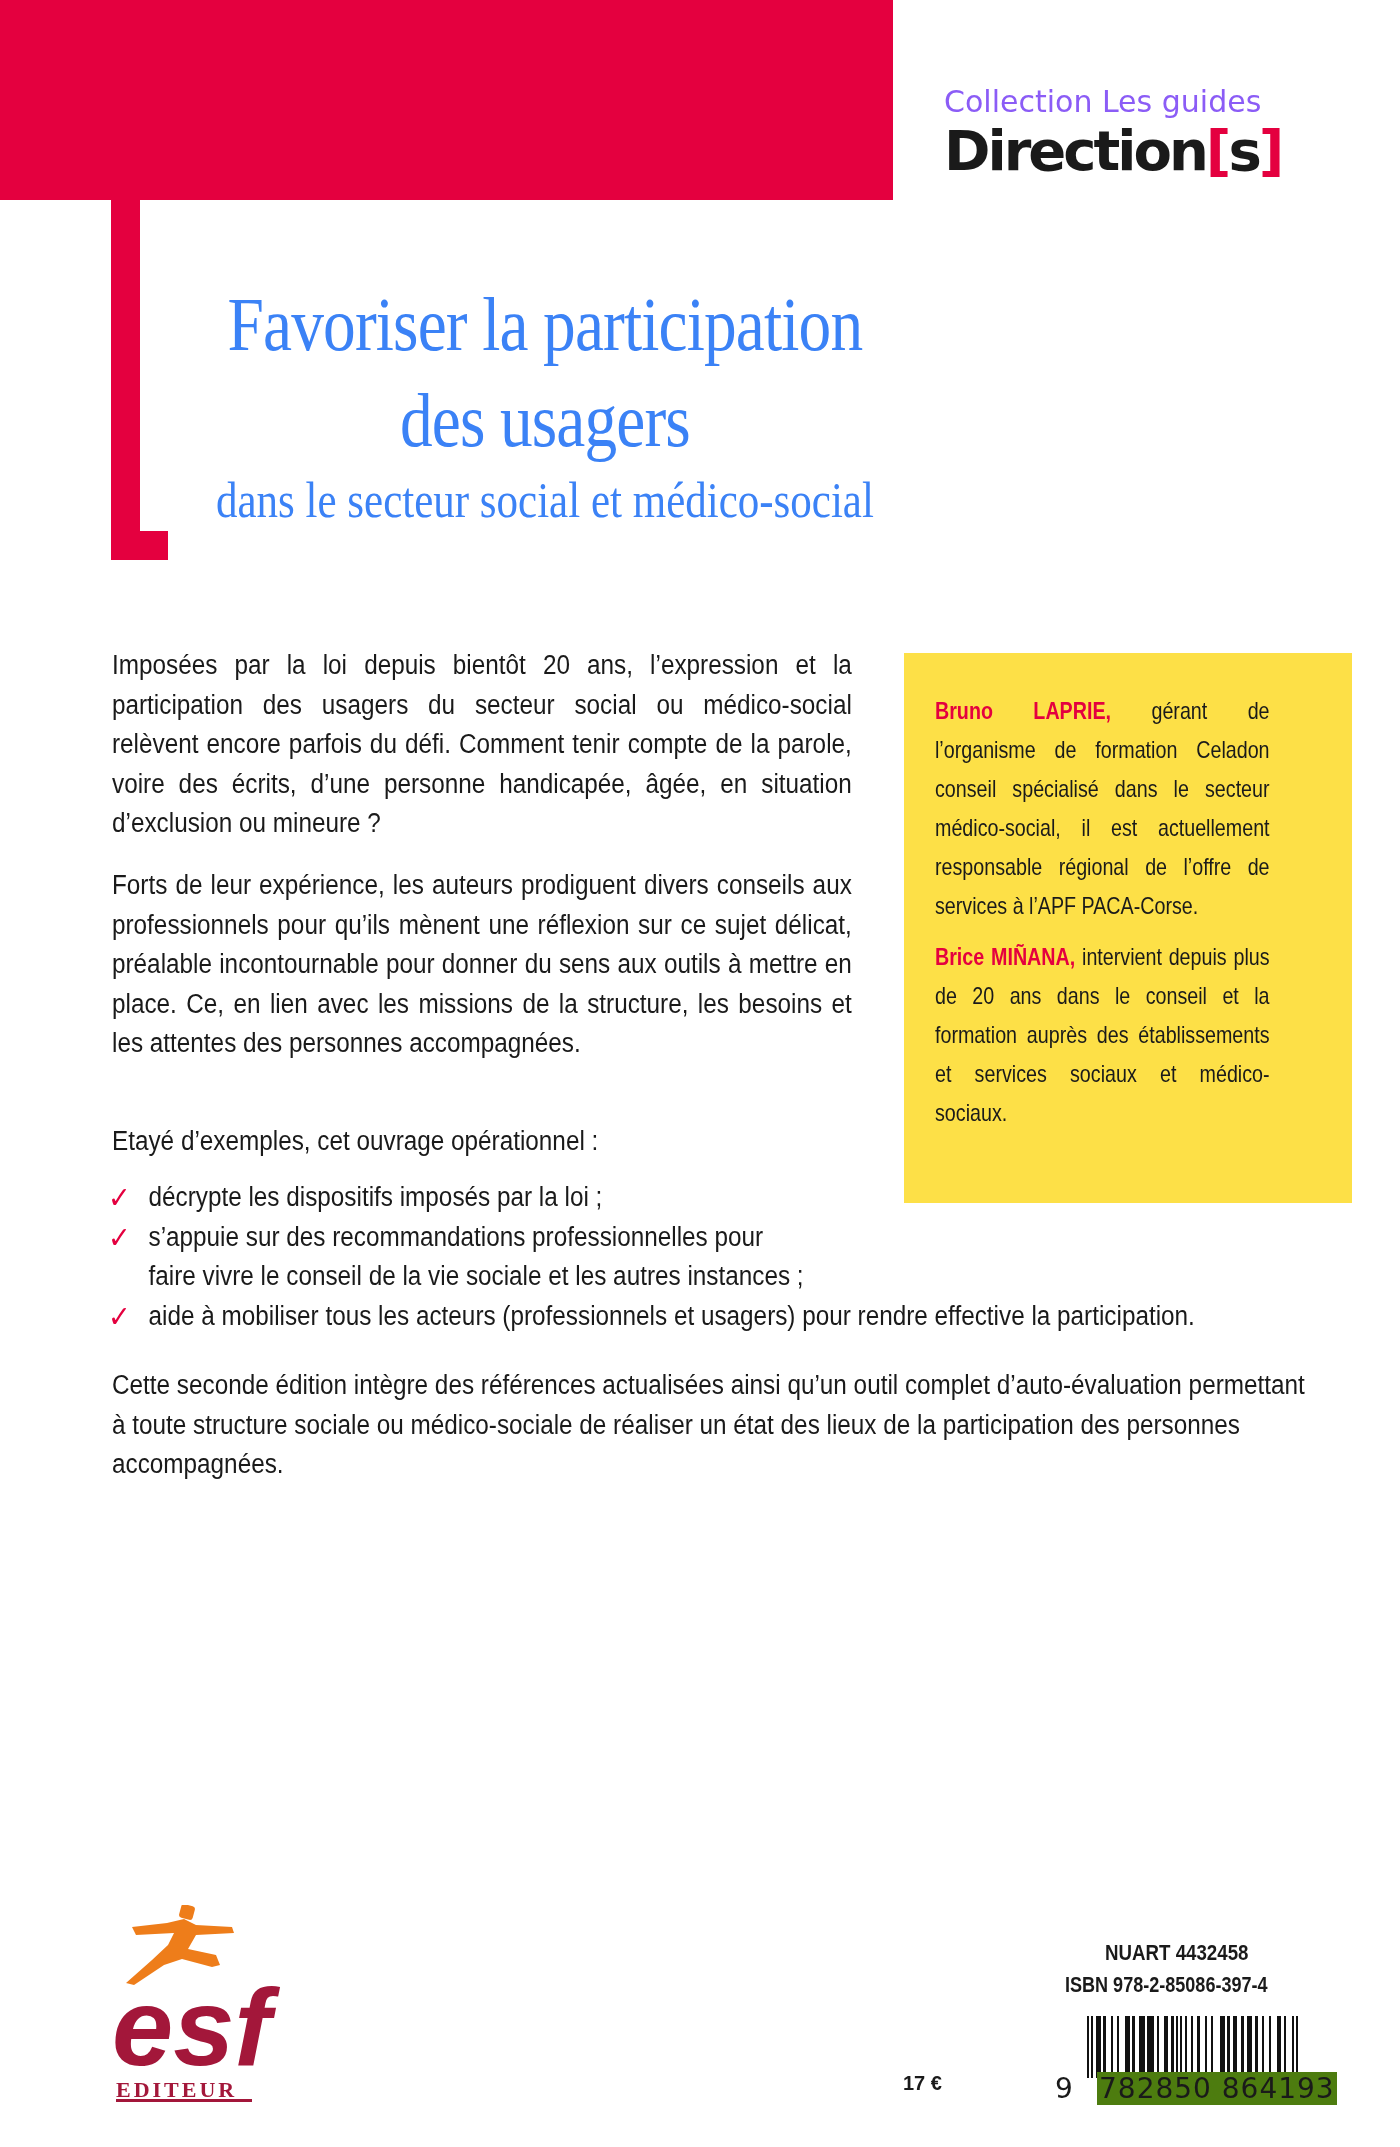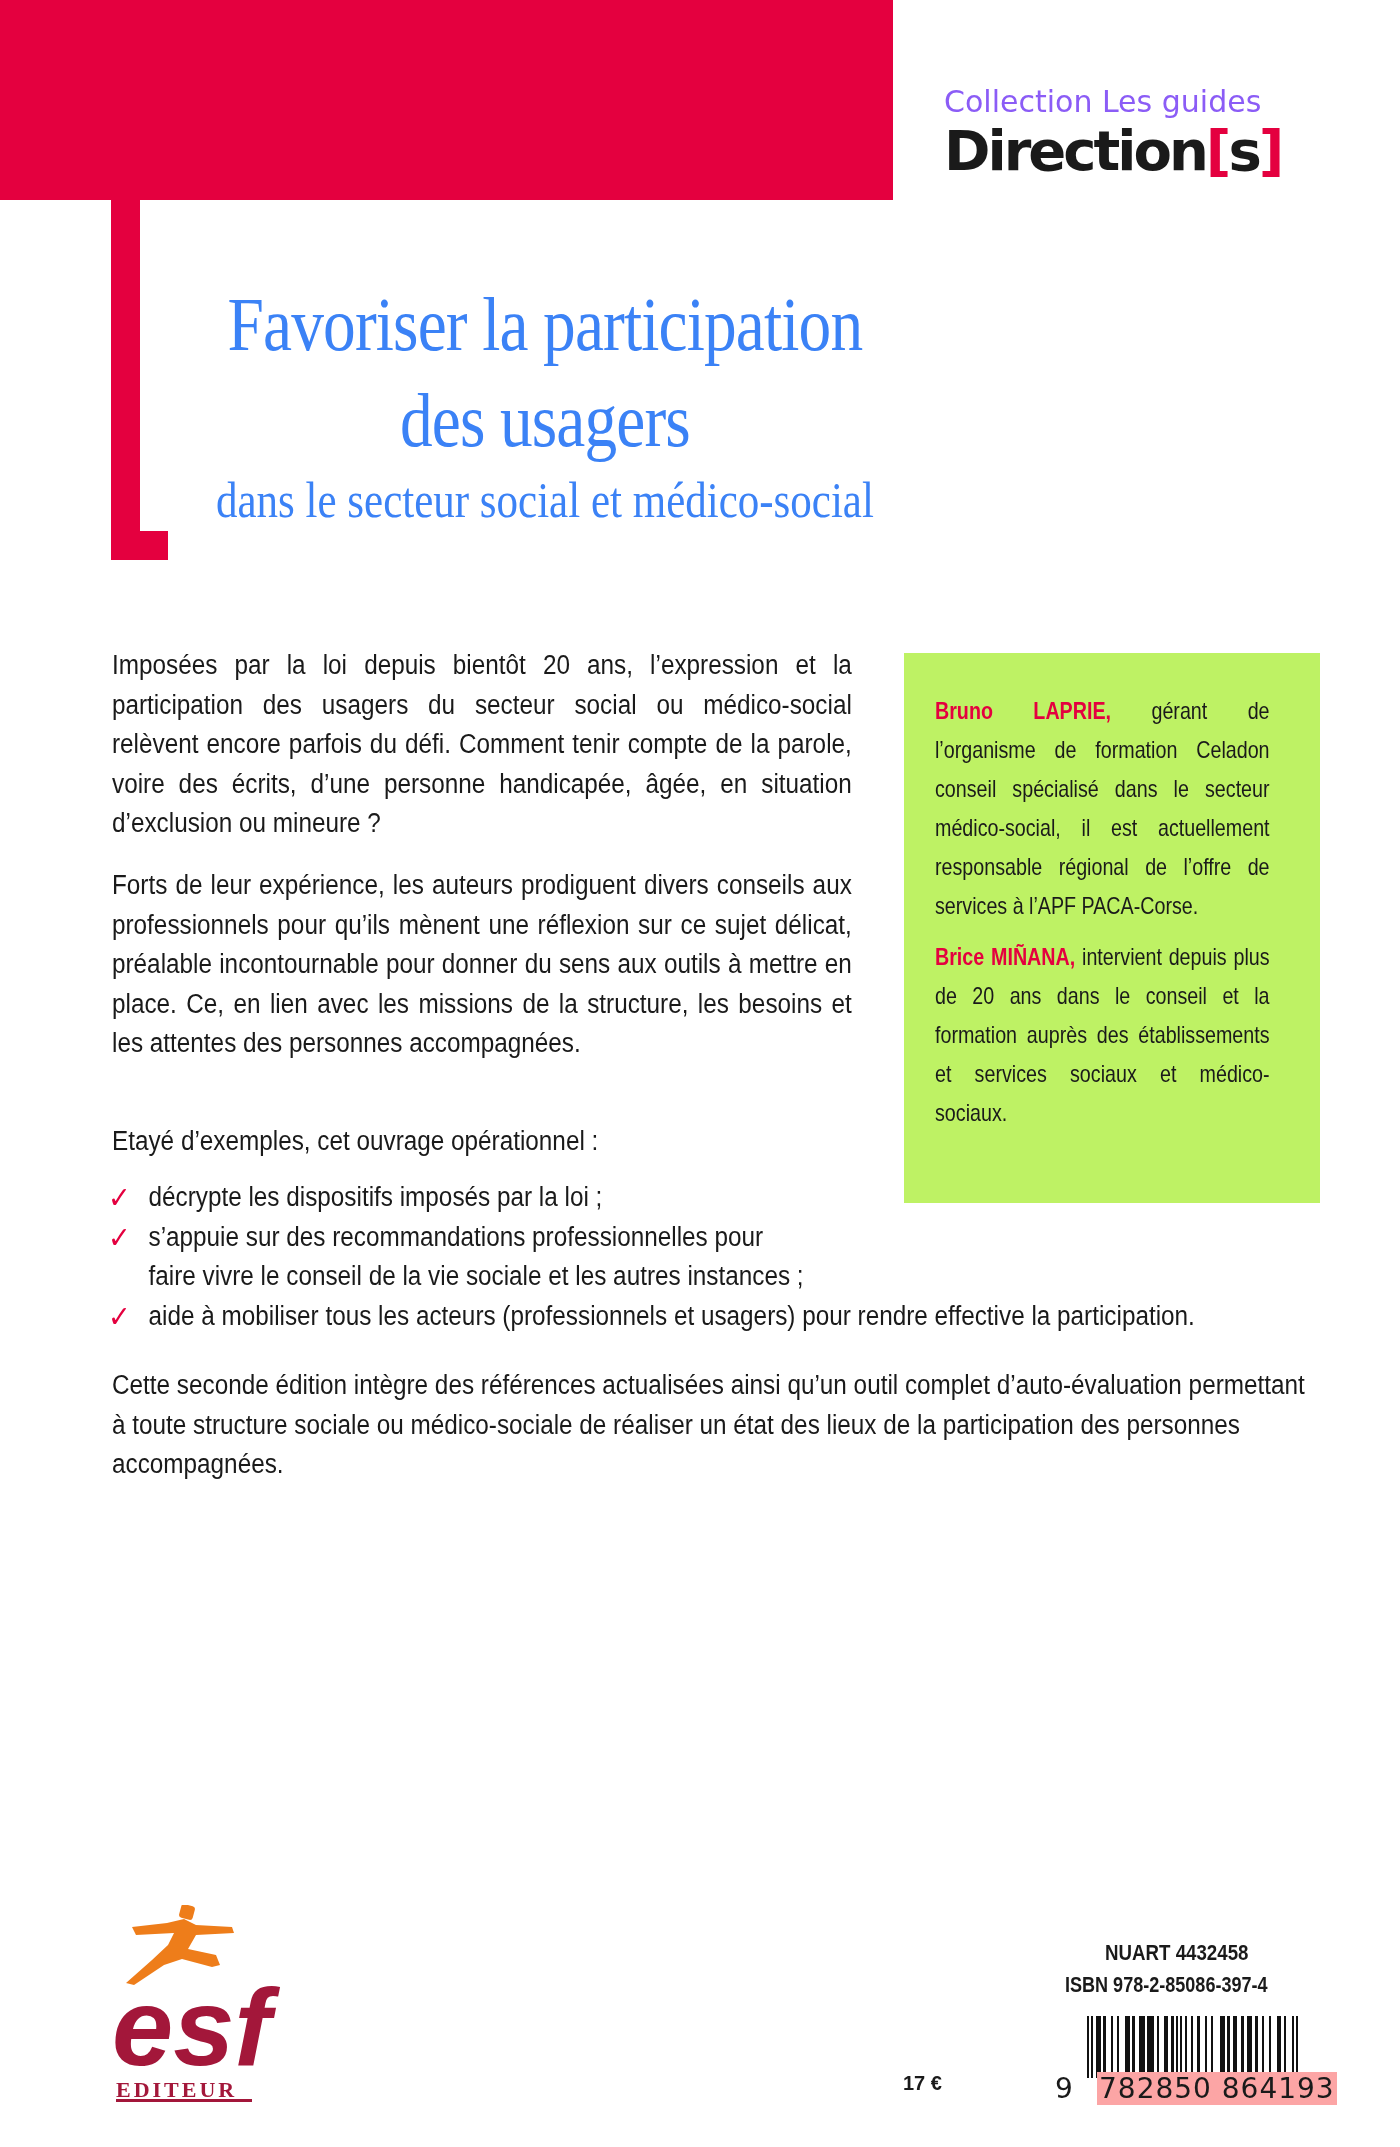--- a/index.html
+++ b/index.html
@@ -20,34 +20,34 @@
 
   .body-text { position:absolute; left:112px; font-size:27px; line-height:39.5px; color:#1a1a1a; transform:scaleX(0.9); transform-origin:left top; }
   .p1 { top:646px; width:822px; text-align:justify; }
   .p2 { top:866px; width:822px; text-align:justify; }
   .p3 { top:1122px; width:822px; }
   .checklist { position:absolute; left:108px; top:1178px; font-size:27px; line-height:39.5px; transform:scaleX(0.9); transform-origin:left top; width:1300px; }
   .check-item { position:relative; padding-left:45px; }
   .check-icon { position:absolute; left:0; top:0; color:#e4003f; font-size:30px; }
   .p4 { top:1366px; width:1340px; }
 
-  .authors-box { position:absolute; left:904px; top:653px; width:416px; height:550px; background:#bef264; }
+  .authors-box { position:absolute; left:904px; top:653px; width:448px; height:550px; background:#fde047; }
   .authors-inner { position:absolute; left:31px; top:38px; width:408px; font-size:24px; line-height:39px; color:#1a1a1a; text-align:justify; transform:scaleX(0.82); transform-origin:left top; }
   .author-name { color:#e4003f; font-weight:bold; }
   .author-p { margin:0 0 12px 0; }
 
   .esf-logo { position:absolute; left:112px; top:1905px; width:170px; height:200px; }
 
   .barcode-area { position:absolute; left:905px; top:1940px; width:400px; height:200px;text-decoration:underline; }
   .nuart { position:absolute; left:200px; top:0px; font-size:22px; font-weight:bold; transform:scaleX(0.85); transform-origin:left top; white-space:nowrap; }
   .isbn { position:absolute; left:160px; top:32px; font-size:22px; font-weight:bold; transform:scaleX(0.82); transform-origin:left top; white-space:nowrap; }
   .bars { position:absolute; left:182px; top:76px; width:218px; height:62px; }
   .price { position:absolute; left:-2px; top:132px; font-size:20px; font-weight:bold; white-space:nowrap; }
   .ean-first { position:absolute; left:150px; top:132px; font-family:"DejaVu Sans", sans-serif; font-size:28px; }
-  .ean-rest { position:absolute; left:192px; top:132px; font-family:"DejaVu Sans", sans-serif; font-size:28px; letter-spacing:1px; white-space:nowrap; background:#fca5a5; padding:0 2px;text-align:center; }
+  .ean-rest { position:absolute; left:192px; top:132px; font-family:"DejaVu Sans", sans-serif; font-size:28px; letter-spacing:1px; white-space:nowrap; background:#4d7c0f; padding:0 2px;text-align:center; }
 </style>
 </head>
 <body>
 
 <div class="pink-block"></div>
 <div class="bracket-bar"></div>
 <div class="bracket-foot"></div>
 
 <div class="collection">
   <div class="collection-line">Collection Les guides</div>

